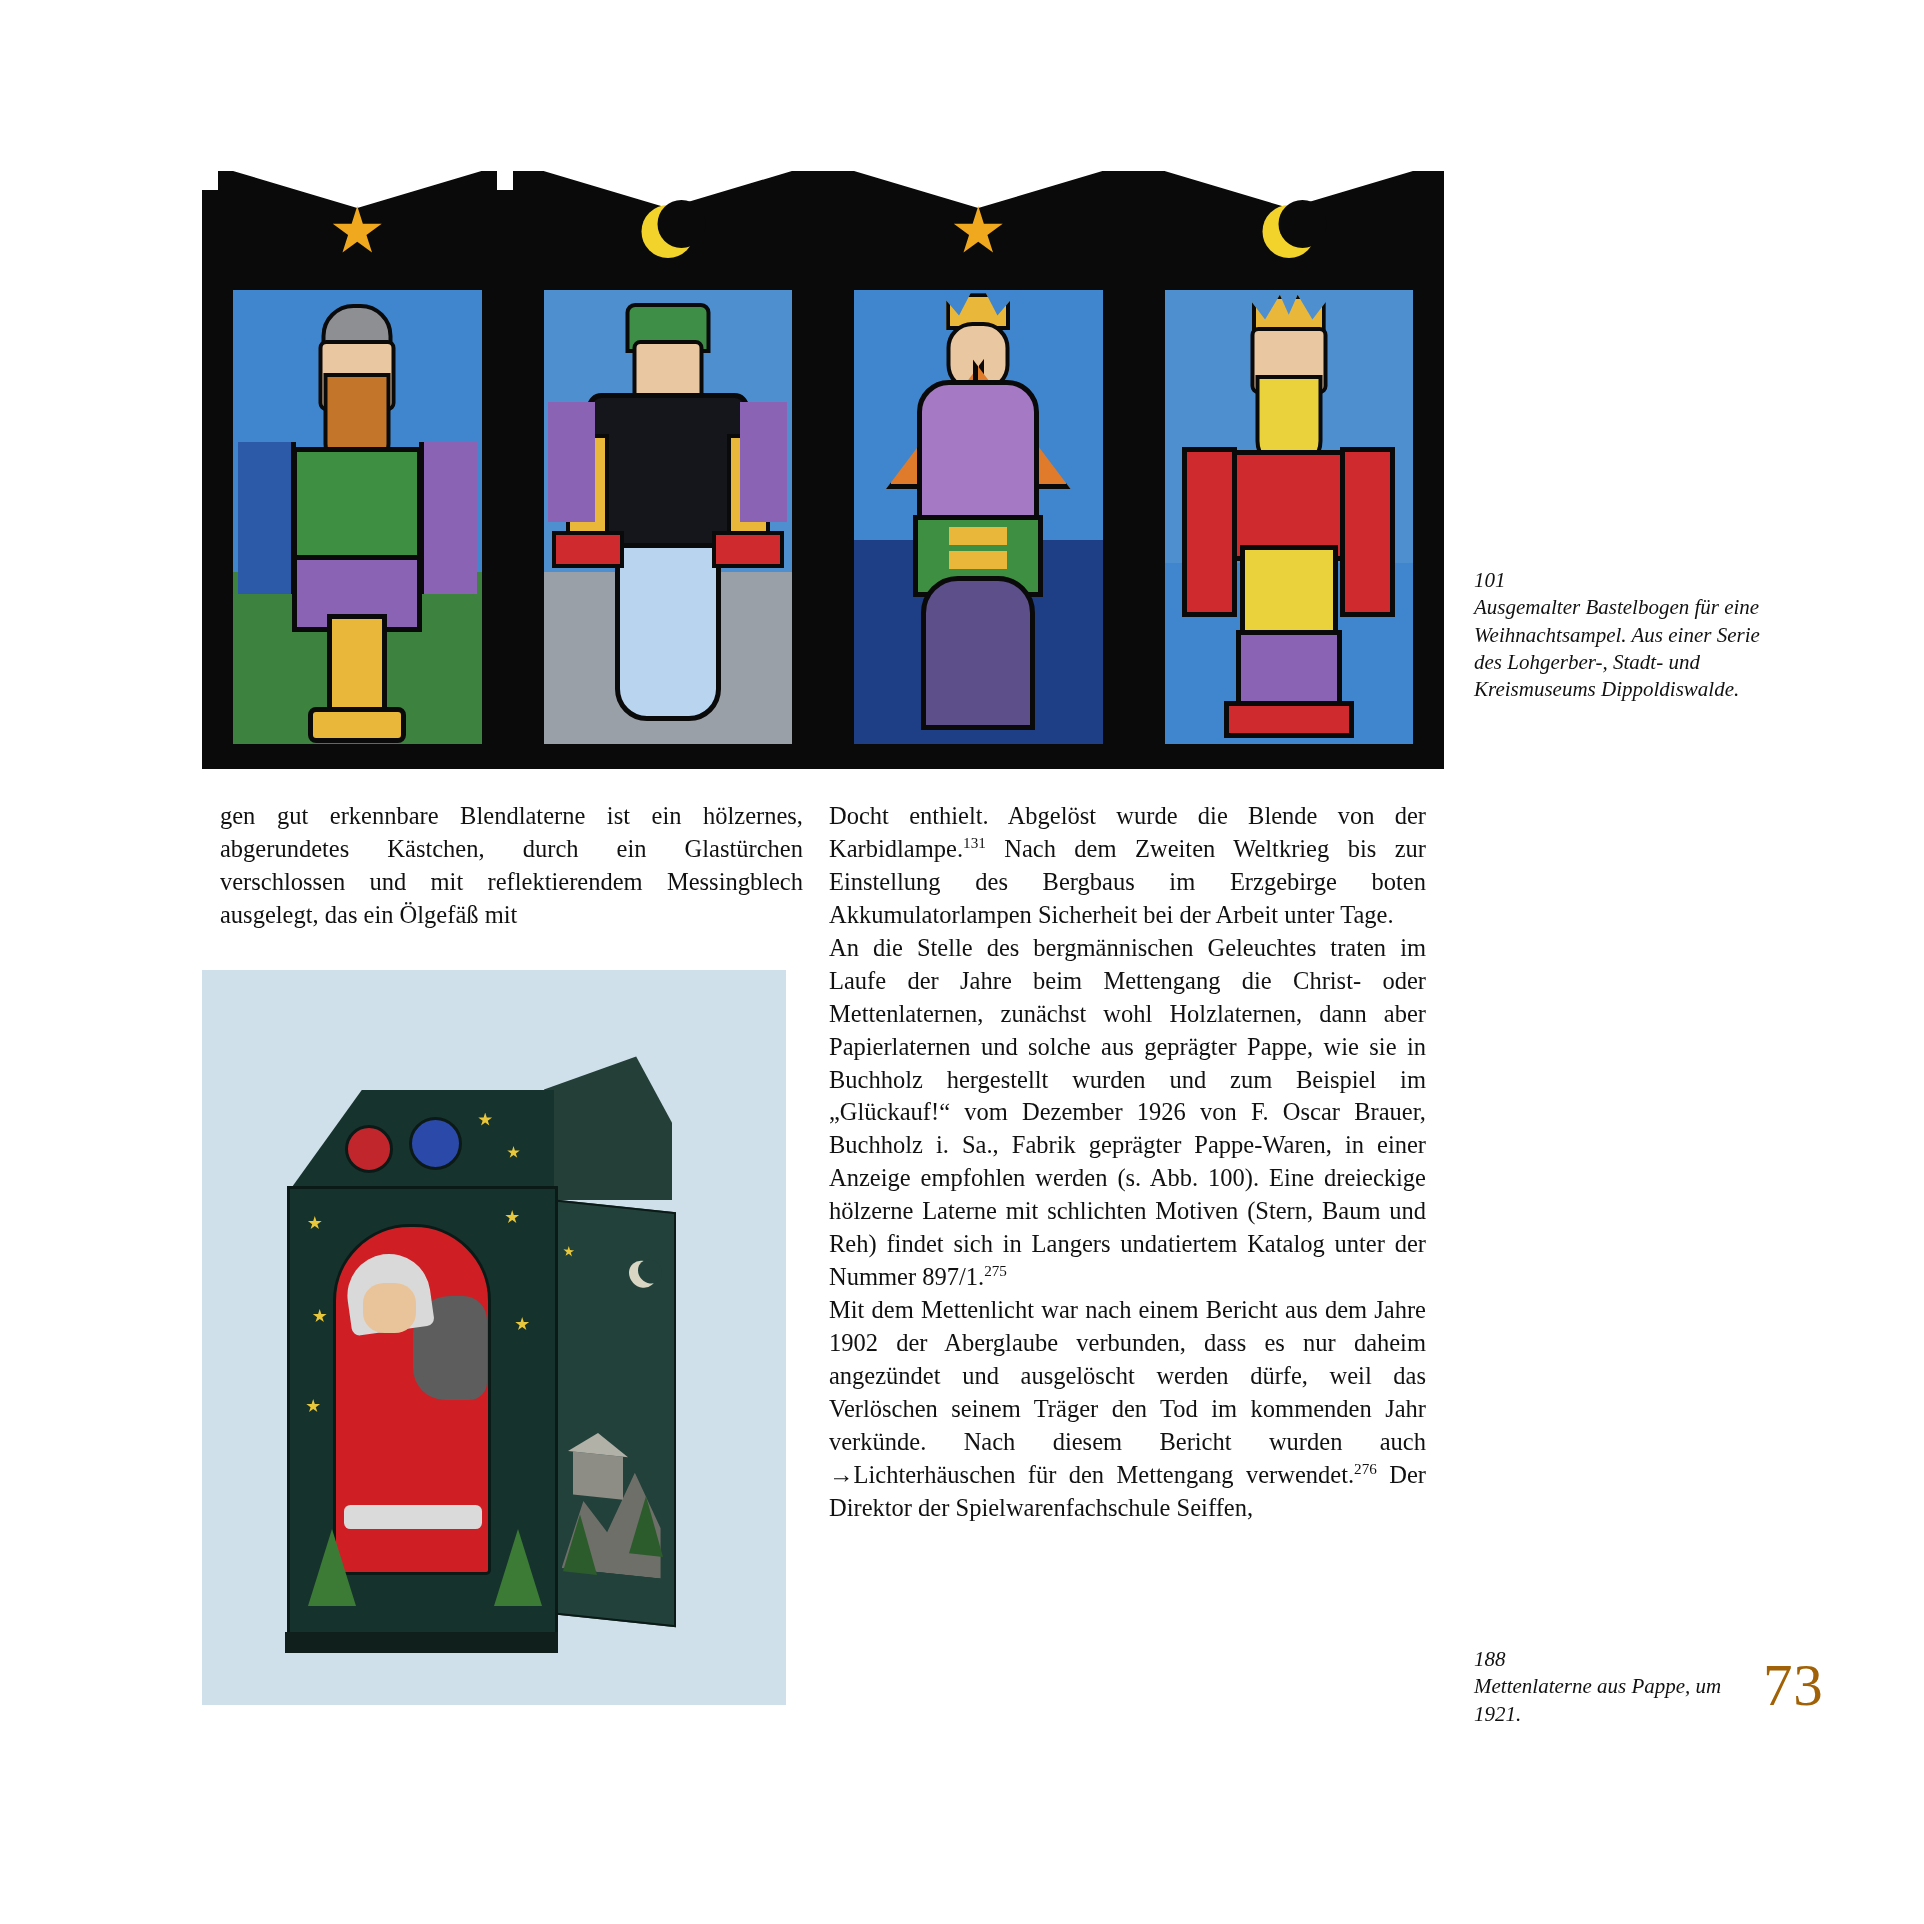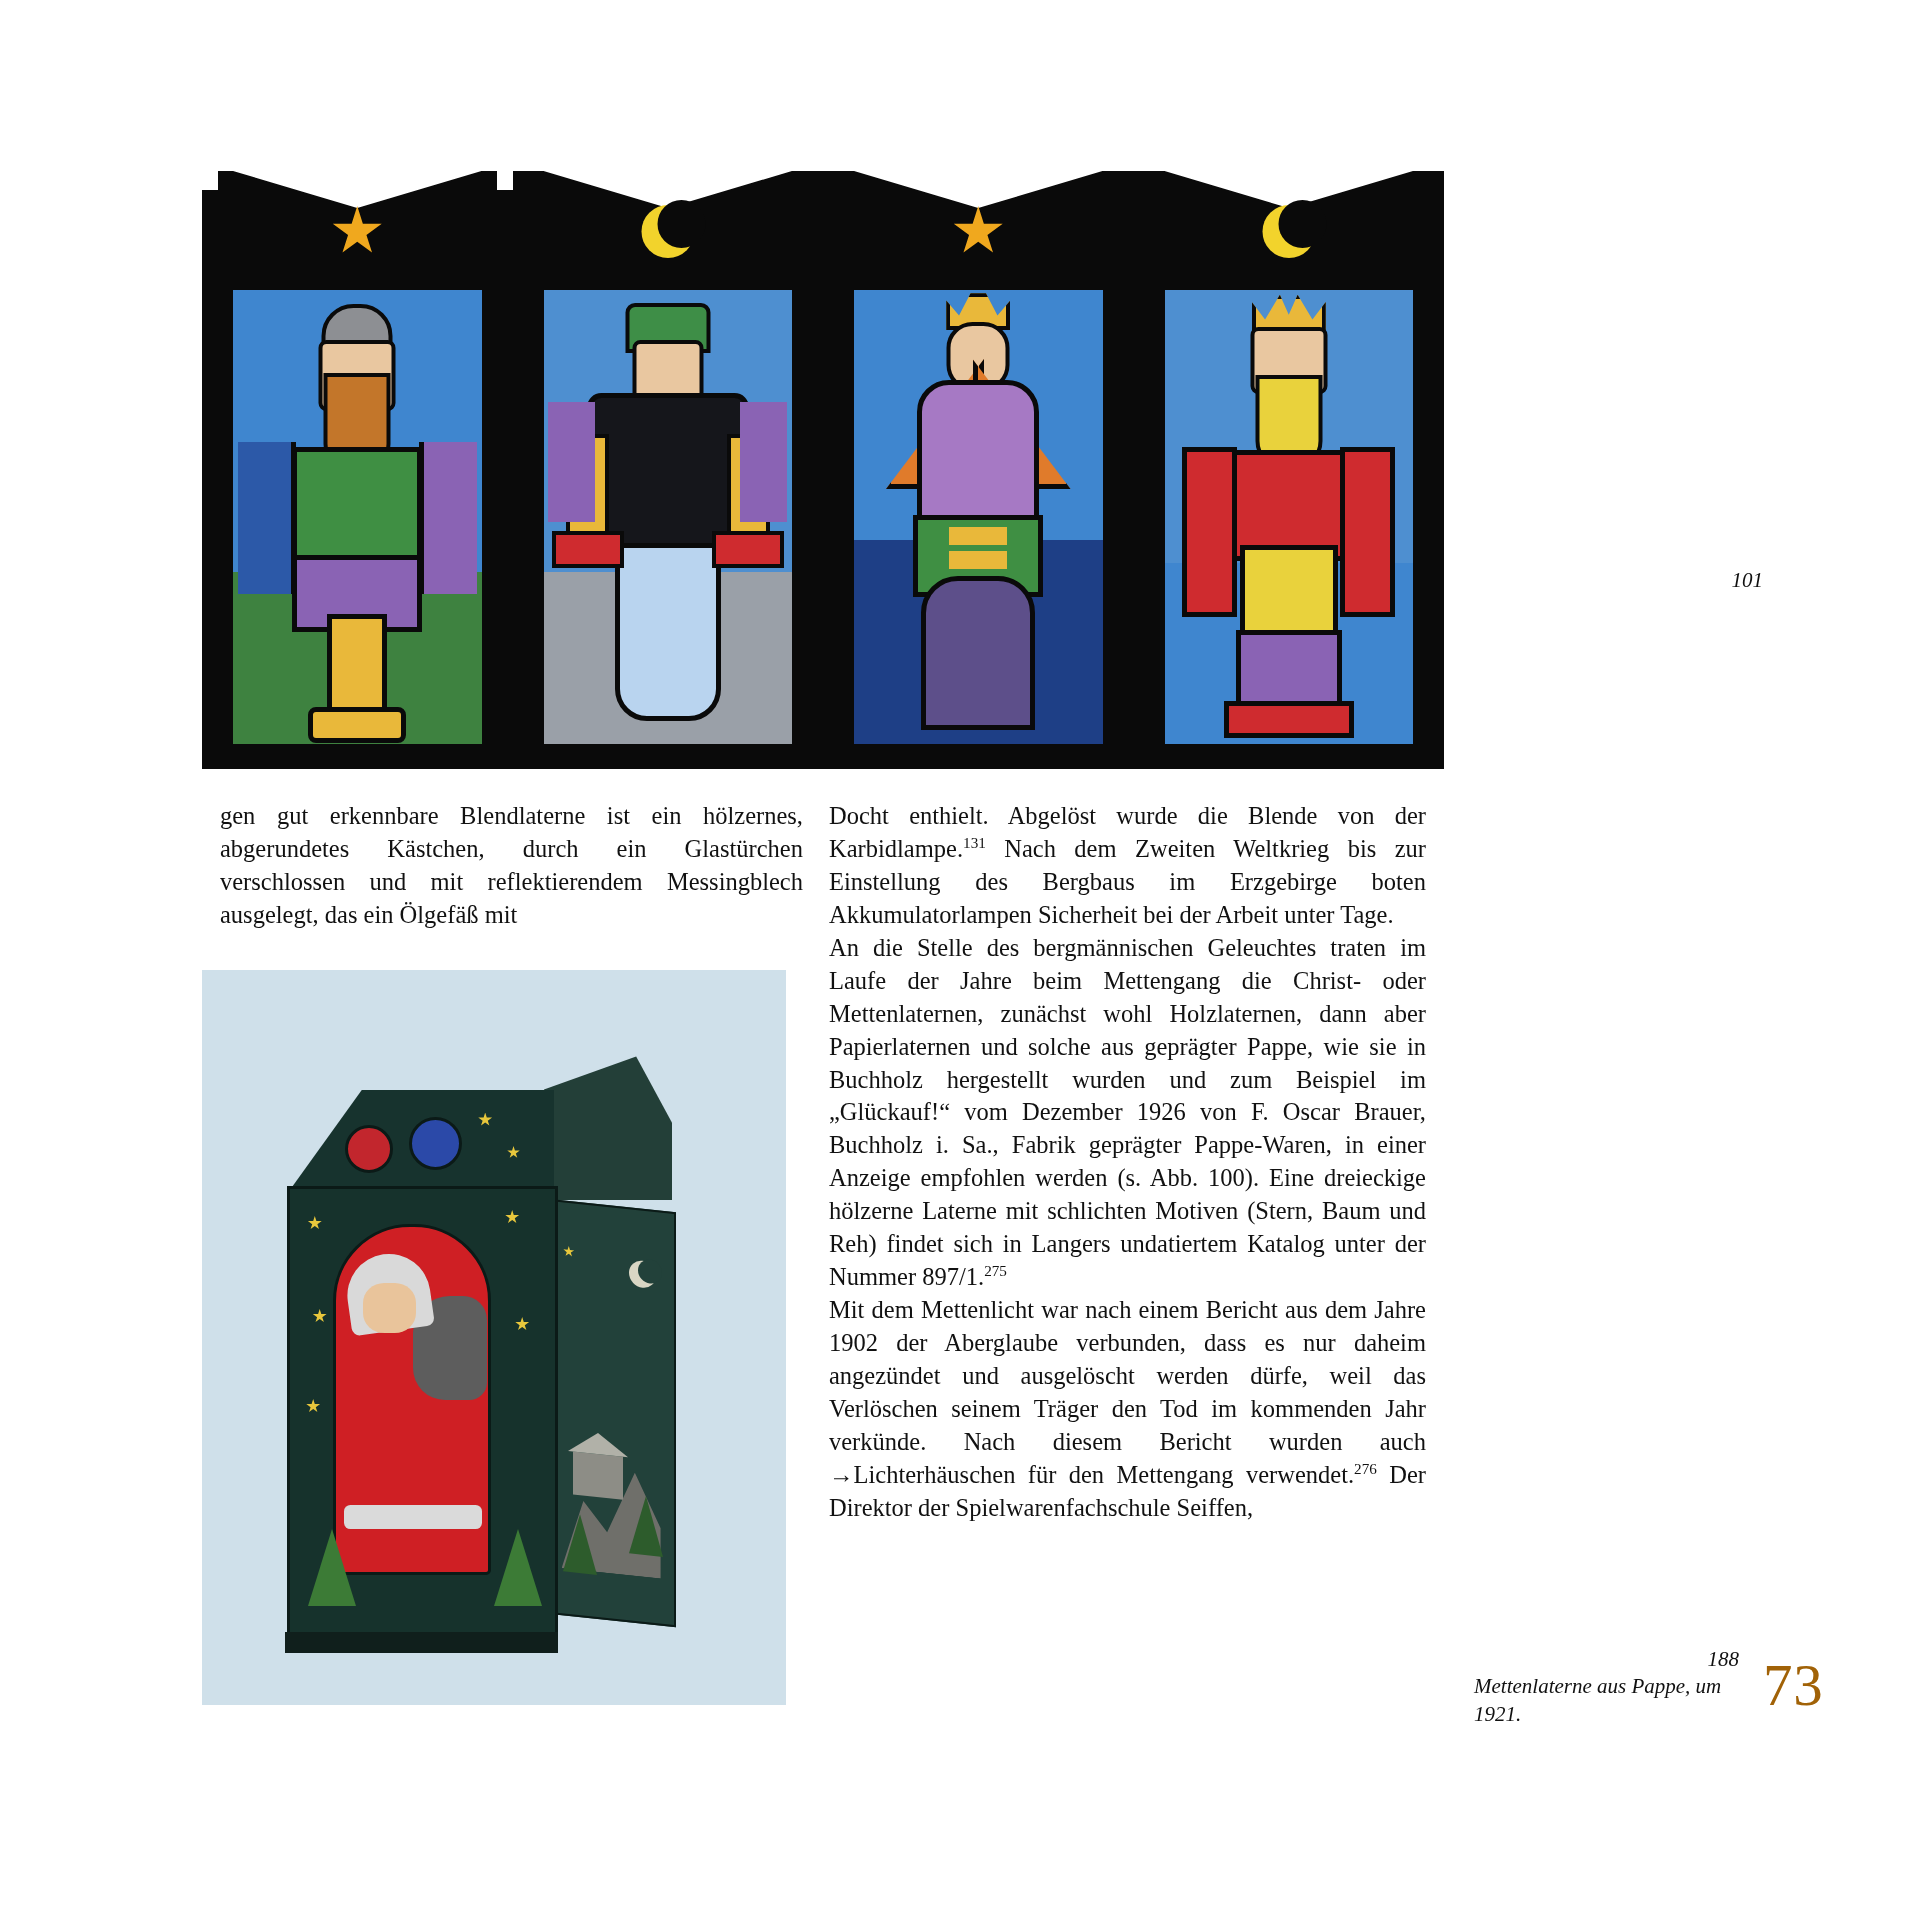--- a/index.html
+++ b/index.html
@@ -103,21 +103,20 @@
   .caption {
     position: absolute;
     font-family: "Liberation Serif", serif;
     font-style: italic;
     font-size: 21px;
     line-height: 1.30;
     color: #111;
   }
   .caption .num {
     font-style: italic;
-    text-align: right;
   }
   #caption101 {
     left: 1474px;
     top: 567px;
     width: 289px;
   }
   #caption102 {
     left: 1474px;
     top: 1646px;
     width: 265px;
@@ -407,20 +406,21 @@
           <div class="pp" style="left:17.6px;top:157px;width:45px;height:160px;background:#cf2b2f;border:5.6px solid #0a0a0a;"></div>
           <div class="pp" style="right:17.6px;top:157px;width:45px;height:160px;background:#cf2b2f;border:5.6px solid #0a0a0a;"></div>
         </div>
       </div>
 
     </div>
   </div>
 
   <div class="caption" id="caption101">
     <div class="num">101</div>
+    <div>Ausgemalter Bastel­bogen für eine Weih­nachtsampel. Aus einer Serie des Lohgerber-, Stadt- und Kreismu­seums Dippoldiswalde.</div>
   </div>
 
   <div class="col" id="colLeft">
     <p>gen gut erkennbare Blendlaterne ist ein hölzernes, abgerundetes Kästchen, durch ein Glastürchen verschlossen und mit reflektierendem Messingblech ausgelegt, das ein Ölgefäß mit</p>
   </div>
 
   <div class="col" id="colRight">
     <p><span>Docht enthielt. Abgelöst wurde die Blende von der Karbidlampe.</span><sup>131</sup><span> Nach dem Zweiten Weltkrieg bis zur Einstellung des Bergbaus im Erzgebirge boten Akkumulatorlampen Sicherheit bei der Arbeit unter Tage.</span></p>
     <p><span>An die Stelle des bergmännischen Geleuchtes traten im Laufe der Jahre beim Mettengang die Christ- oder Mettenlaternen, zunächst wohl Holzlaternen, dann aber Papierlaternen und solche aus geprägter Pappe, wie sie in Buchholz hergestellt wurden und zum Beispiel im „Glückauf!“ vom Dezember 1926 von F. Oscar Brauer, Buchholz i. Sa., Fabrik geprägter Pappe-Waren, in einer Anzeige empfohlen werden (s. Abb. 100). Eine dreieckige hölzerne Laterne mit schlichten Motiven (Stern, Baum und Reh) findet sich in Langers undatiertem Katalog unter der Nummer 897/1.</span><sup>275</sup><span></span></p>
     <p><span>Mit dem Mettenlicht war nach einem Bericht aus dem Jahre 1902 der Aberglaube verbunden, dass es nur daheim angezündet und ausgelöscht werden dürfe, weil das Verlöschen seinem Träger den Tod im kommenden Jahr verkünde. Nach diesem Bericht wurden auch →Lichterhäuschen für den Mettengang verwendet.</span><sup>276</sup><span> Der Direktor der Spielwarenfachschule Seiffen,</span></p>

